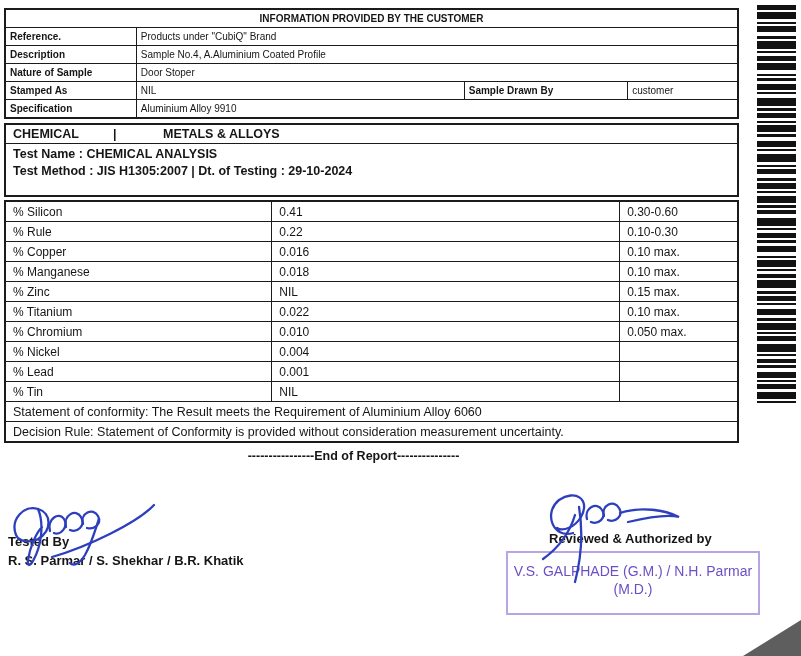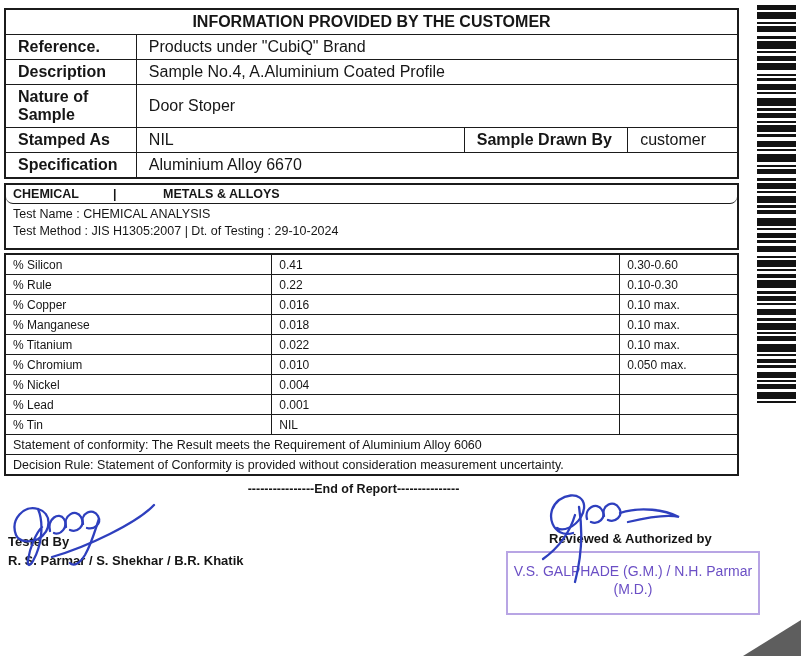--- a/index.html
+++ b/index.html
@@ -4,29 +4,29 @@
 <style>
   html,body { margin:0; padding:0; background:#fff; }
   .page {
     position:relative; width:801px; height:656px; background:#ffffff;
     font-family:"Liberation Sans", sans-serif; color:#161616; overflow:hidden;
   }
   .doc { position:absolute; left:4px; top:8px; width:735px; }
 
   table { border-collapse:collapse; width:100%; table-layout:fixed; }
   table.t1 { border:2px solid #1b1b1b; }
-  table.t1 td { border:1.5px solid #1b1b1b; padding:3px 12px; font-size:16px; vertical-align:middle; }
+  table.t1 td { border:1.5px solid #1b1b1b; padding:3px 4px; font-size:10px; vertical-align:middle; }
   td.lbl { font-weight:bold; }
   td.title-cell { text-align:center; font-weight:bold; font-size:13px; padding:4px 0; }
 
   .chem-box { border:2px solid #1b1b1b; margin-top:4px; }
-  .chem-row { border-bottom:1.6px solid #1b1b1b; padding:2px 7px; font-weight:bold; font-size:12.5px; display:flex; align-items:center;border-radius:7px; }
+  .chem-row { border-bottom:1.6px solid #1b1b1b; padding:2px 7px; font-weight:bold; font-size:12.5px; display:flex; align-items:center; }
   .chem-row .cat { width:100px; }
   .chem-row .div { width:50px; }
-  .test-lines { padding:2px 7px 8px 7px; font-weight:normal; font-size:12.5px; line-height:17px; }
+  .test-lines { padding:2px 7px 15px 7px; font-weight:bold; font-size:12.5px; line-height:17px; }
 
   table.t2 { border:2px solid #1b1b1b; margin-top:3px; }
   table.t2 td { border:1.5px solid #1b1b1b; padding:1.5px 7px; font-size:12px; height:16px; vertical-align:middle; }
   table.t2 tr.hdr td { font-weight:bold; font-size:12.5px; border-bottom:2px solid #1b1b1b; }
   table.t2 td.merged { font-size:12.5px; }
 
   .eor { text-align:center; font-weight:bold; font-size:12.5px; margin-top:6px; transform:translateX(-18px); }
 
   .abs { position:absolute; }
   .tested-label   { left:8px;  top:534px; font-weight:bold; font-size:13px; }
@@ -85,21 +85,21 @@
         <td colspan="3">Door Stoper</td>
       </tr>
       <tr>
         <td class="lbl">Stamped As</td>
         <td>NIL</td>
         <td class="lbl">Sample Drawn By</td>
         <td>customer</td>
       </tr>
       <tr>
         <td class="lbl">Specification</td>
-        <td colspan="3">Aluminium Alloy 6670</td>
+        <td colspan="3">Aluminium Alloy 9910</td>
       </tr>
     </tbody>
       </table>
 
     <div class="chem-box">
       <div class="chem-row">
         <span class="cat">CHEMICAL</span>
         <span class="div">|</span>
         <span>METALS &amp; ALLOYS</span>
       </div>
@@ -130,20 +130,25 @@
             <td>% Copper</td>
             <td>0.016</td>
             <td>0.10 max.</td>
           </tr>
       <tr>
             <td>% Manganese</td>
             <td>0.018</td>
             <td>0.10 max.</td>
           </tr>
       <tr>
+            <td>% Zinc</td>
+            <td>NIL</td>
+            <td>0.15 max.</td>
+          </tr>
+      <tr>
             <td>% Titanium</td>
             <td>0.022</td>
             <td>0.10 max.</td>
           </tr>
       <tr>
             <td>% Chromium</td>
             <td>0.010</td>
             <td>0.050 max.</td>
           </tr>
       <tr>

